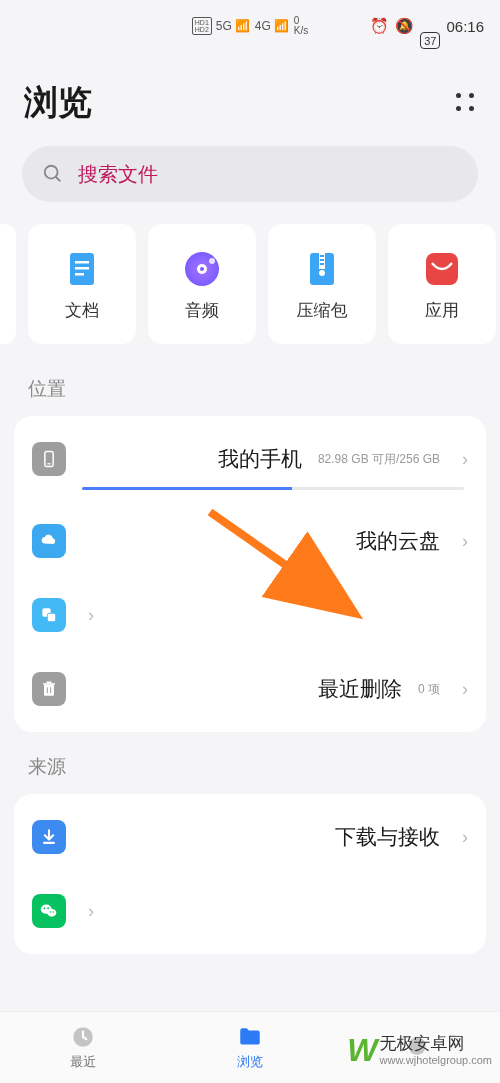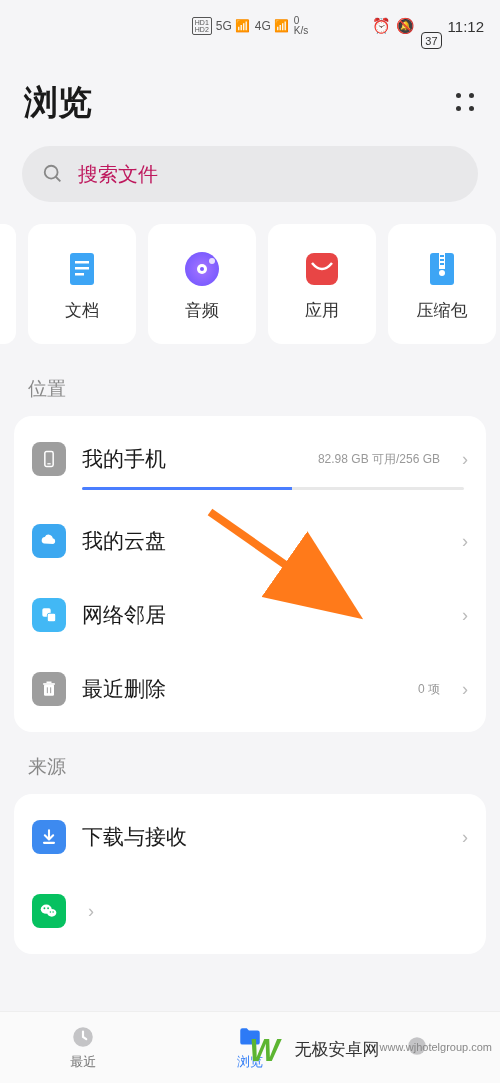--- a/index.html
+++ b/index.html
@@ -124,20 +124,21 @@
     .section-title {
       padding: 8px 28px 14px;
       font-size: 19px;
       color: #888;
     }
     .list-card {
       background: #fff;
       margin: 0 14px;
       border-radius: 18px;
       padding: 6px 0;
+      text-align: right;
     }
     .list-item {
       display: flex;
       align-items: center;
       padding: 20px 18px;
       gap: 16px;
       position: relative;
     }
     .item-icon {
       width: 34px;
@@ -221,21 +222,21 @@
       gap: 6px;
       z-index: 200;
     }
     .watermark-logo {
       color: #5cb531;
       font-size: 32px;
       font-weight: 900;
       font-style: italic;
       letter-spacing: -4px;
     }
-    .watermark-text { display: flex; flex-direction: row; line-height: 1.1; margin-left: 13px; }
+    .watermark-text { display: flex; flex-direction: column; line-height: 1.1; }
     .watermark-title { font-size: 17px; color: #333; font-weight: 500; }
     .watermark-url { font-size: 11px; color: #888; }
     .icon-gray { background: #9e9e9e; }
     .icon-blue { background: #3ca8f0; }
     .icon-lightblue { background: #42b8f5; }
     .icon-darkblue { background: #3d8af0; }
   </style>
 </head>
 <body>
 
@@ -251,21 +252,21 @@
     <span>📶</span>
     <span style="display:flex;flex-direction:column;line-height:1;font-size:10px;">
       <span>0</span>
       <span>K/s</span>
     </span>
   </div>
   <div class="status-right">
     <span>⏰</span>
     <span>🔕</span>
     <span class="battery-box">37</span>
-    <span class="status-time">11:12</span>
+    <span class="status-time">06:16</span>
   </div>
 </div>
 
 <div class="header">
   <div class="page-title">浏览</div>
   <div class="more-dots">
     <span></span>
       <span></span>
       <span></span>
       <span></span>
@@ -306,38 +307,38 @@
           <circle cx="20" cy="20" r="5" fill="#fff"></circle>
           <circle cx="20" cy="20" r="2" fill="#7c5cff"></circle>
           <circle cx="30" cy="12" r="3" fill="#fff" opacity="0.8"></circle>
         </svg>
     </div>
     <span class="category-label">音频</span>
   </div>
   <div class="category-card">
     <div class="category-icon">
       <svg viewBox="0 0 40 40" width="40" height="40">
-          <rect x="4" y="4" width="32" height="32" rx="8" fill="#e84545"></rect>
-          <path d="M 10 14 Q 20 26 30 14" stroke="#fff" stroke-width="2.5" fill="none"></path>
-        </svg>
-    </div>
-    <span class="category-label">应用</span>
-  </div>
-  <div class="category-card">
-    <div class="category-icon">
-      <svg viewBox="0 0 40 40" width="40" height="40">
           <rect x="8" y="4" width="24" height="32" rx="3" fill="#3da5f5"></rect>
           <rect x="17" y="4" width="6" height="16" fill="#fff"></rect>
           <rect x="18" y="6" width="4" height="2" fill="#3da5f5"></rect>
           <rect x="18" y="10" width="4" height="2" fill="#3da5f5"></rect>
           <rect x="18" y="14" width="4" height="2" fill="#3da5f5"></rect>
           <circle cx="20" cy="24" r="3" fill="#fff"></circle>
         </svg>
     </div>
     <span class="category-label">压缩包</span>
+  </div>
+  <div class="category-card">
+    <div class="category-icon">
+      <svg viewBox="0 0 40 40" width="40" height="40">
+          <rect x="4" y="4" width="32" height="32" rx="8" fill="#e84545"></rect>
+          <path d="M 10 14 Q 20 26 30 14" stroke="#fff" stroke-width="2.5" fill="none"></path>
+        </svg>
+    </div>
+    <span class="category-label">应用</span>
   </div>
 </div>
 
 <div class="section-title">位置</div>
 <div class="list-card">
   <div class="list-item item-phone">
     <div class="item-icon icon-gray">
       <svg viewBox="0 0 24 24" width="20" height="20">
           <rect x="7" y="3" width="10" height="18" rx="2" fill="none" stroke="#fff" stroke-width="1.8"></rect>
           <rect x="10" y="17" width="4" height="1.5" fill="#fff"></rect>
@@ -359,21 +360,20 @@
     <span class="item-label">我的云盘</span>
     <span class="chevron">›</span>
   </div>
   <div class="list-item">
     <div class="item-icon icon-lightblue">
       <svg viewBox="0 0 24 24" width="20" height="20">
           <rect x="4" y="4" width="10" height="10" rx="2" fill="#fff"></rect>
           <rect x="10" y="10" width="10" height="10" rx="2" fill="#fff" stroke="#42b8f5"></rect>
         </svg>
     </div>
-    <span class="item-label">网络邻居</span>
     <span class="chevron">›</span>
   </div>
   <div class="list-item">
     <div class="item-icon icon-gray">
       <svg viewBox="0 0 24 24" width="20" height="20">
           <rect x="6" y="7" width="12" height="13" rx="1" fill="#fff"></rect>
           <rect x="5" y="5" width="14" height="2" fill="#fff"></rect>
           <rect x="9" y="3" width="6" height="2" fill="#fff"></rect>
           <line x1="10" y1="10" x2="10" y2="17" stroke="#9e9e9e" stroke-width="1.2"></line>
           <line x1="14" y1="10" x2="14" y2="17" stroke="#9e9e9e" stroke-width="1.2"></line>

